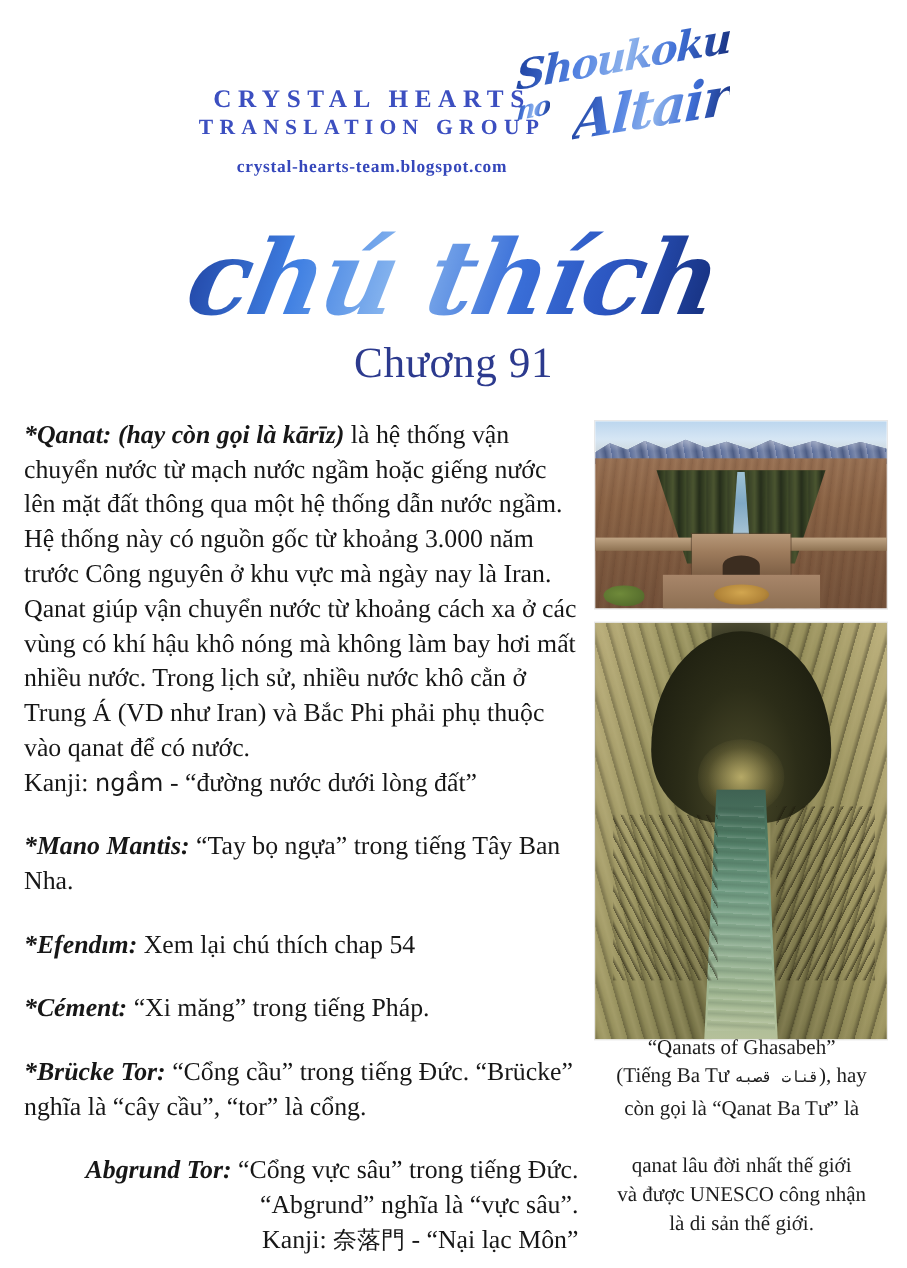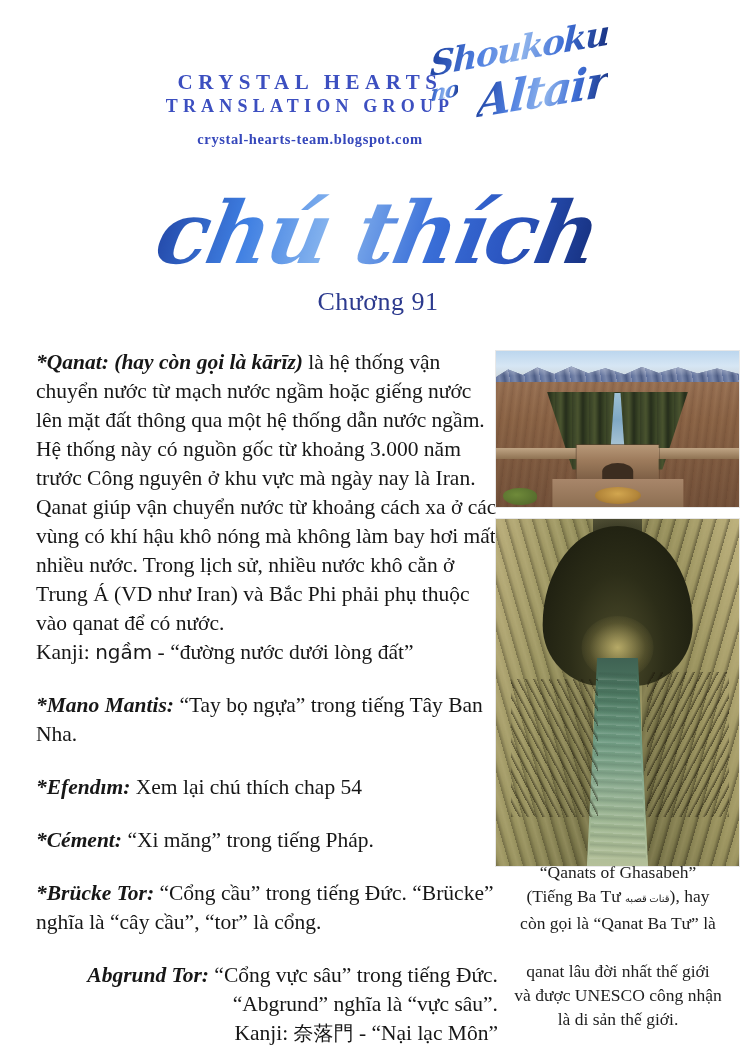--- a/index.html
+++ b/index.html
@@ -103,31 +103,31 @@
     letter-spacing: -2px;
     background: linear-gradient(95deg, #2348a8 0%, #3f7fe2 20%, #8ab7ef 40%, #3a6fd8 62%, #2b55c0 80%, #16307e 100%);
     -webkit-background-clip: text;
     background-clip: text;
     color: transparent;
     transform: skewX(-11deg);
     display: inline-block;
   }
   .chapter-number {
     font-family: "Liberation Serif", serif;
-    font-size: 26px;
+    font-size: 36px;
     line-height: 34px;
     color: #2c3a8e;
     margin-top: 4px;
     letter-spacing: 0.5px;
   }
 
   
   #notes {
     position: absolute;
-    left: 36px;
+    left: 20px;
     top: 348px;
     width: 462px;
   }
   .note {
     font-family: "Liberation Serif", serif;
     font-size: 21.5px;
     line-height: 29px;
     color: #171717;
     margin: 0 0 24px 0;
     text-align: left;
@@ -299,22 +299,22 @@
     left: 493px;
     top: 860px;
     width: 250px;
     text-align: center;
     font-family: "Liberation Serif", serif;
     font-size: 17.5px;
     line-height: 24px;
     color: #1d1d1d;
   }
   #caption .arabic {
-    font-family: Liberation Serif, serif;
-    font-size: 10px;
+    font-family: Liberation Mono, monospace;
+    font-size: 13px;
     direction: rtl;
     unicode-bidi: isolate;
   }
 </style>
 </head>
 <body>
 
 <div id="header">
 
   <div class="credit-block">

